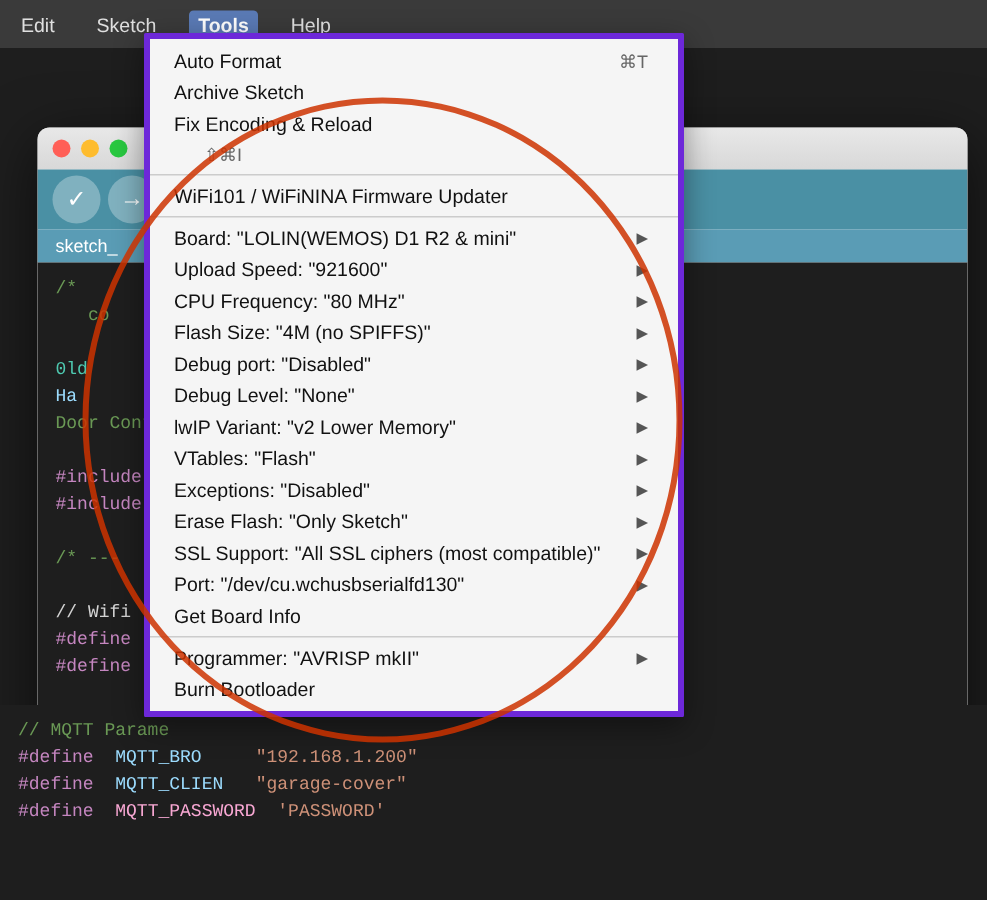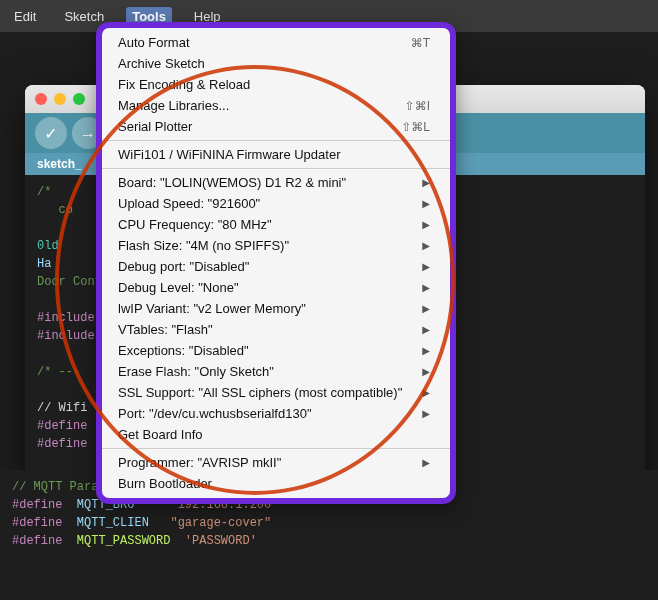--- a/index.html
+++ b/index.html
@@ -95,21 +95,20 @@
     .ide-tab {
       height: 22px;
       background: #5a9cb5;
       display: flex;
       align-items: center;
       padding: 0 12px;
     }
     .ide-tab span {
       color: white;
       font-size: 12px;
-      font-weight: bold;
     }
 
     .ide-code {
       height: calc(100% - 90px);
       background: #1e1e1e;
       padding: 8px 12px;
       font-family: "Courier New", monospace;
       font-size: 12px;
       color: #d4d4d4;
       overflow: hidden;
@@ -118,22 +117,22 @@
     .code-line { line-height: 1.5; white-space: nowrap; }
     .code-comment { color: #6a9955; }
 
     
     .dropdown-menu {
       position: absolute;
       top: 22px;
       left: 96px;
       width: 360px;
       background: #f5f5f5;
-      border: 6px solid #6d28d9;
-      border-radius: 13px;
+      border: 4px solid #6d28d9;
+      border-radius: 1px;
       box-shadow: 0 6px 20px rgba(0,0,0,0.4);
       z-index: 100;
       padding: 4px 0;
     }
 
     .menu-item {
       padding: 3px 20px 3px 16px;
       cursor: default;
       display: flex;
       align-items: center;
@@ -205,26 +204,21 @@
     <span>Auto Format</span>
     <span class="shortcut">⌘T</span>
   </div>
   <div class="menu-item">
     <span>Archive Sketch</span>
   </div>
   <div class="menu-item">
     <span>Fix Encoding &amp; Reload</span>
   </div>
   <div class="menu-item">
-    <span>Manage Libraries...</span>
     <span class="shortcut">⇧⌘I</span>
-  </div>
-  <div class="menu-item">
-    <span>Serial Plotter</span>
-    <span class="shortcut">⇧⌘L</span>
   </div>
   <div class="menu-separator"></div>
   <div class="menu-item">
     <span>WiFi101 / WiFiNINA Firmware Updater</span>
   </div>
   <div class="menu-separator"></div>
   <div class="menu-item">
     <span>Board: "LOLIN(WEMOS) D1 R2 &amp; mini"</span>
     <span class="arrow">▶</span>
   </div>
@@ -324,18 +318,18 @@
     <span style="color:#9cdcfe;">MQTT_BRO</span>&nbsp;&nbsp;&nbsp;&nbsp;
     <span style="color:#ce9178;">"192.168.1.200"</span>
   </div>
   <div class="code-line">
     <span style="color:#c586c0;">#define</span>&nbsp;
     <span style="color:#9cdcfe;">MQTT_CLIEN</span>&nbsp;&nbsp;
     <span style="color:#ce9178;">"garage-cover"</span>
   </div>
   <div class="code-line">
     <span style="color:#c586c0;">#define</span>&nbsp;
-    <span style="color:#bef264;">MQTT_PASSWORD</span>&nbsp;
+    <span style="color:#f9a8d4;">MQTT_PASSWORD</span>&nbsp;
     <span style="color:#ce9178;">'PASSWORD'</span>
   </div>
 </div>
 
 <div class="annotation-circle"></div>
 
 </body></html>

